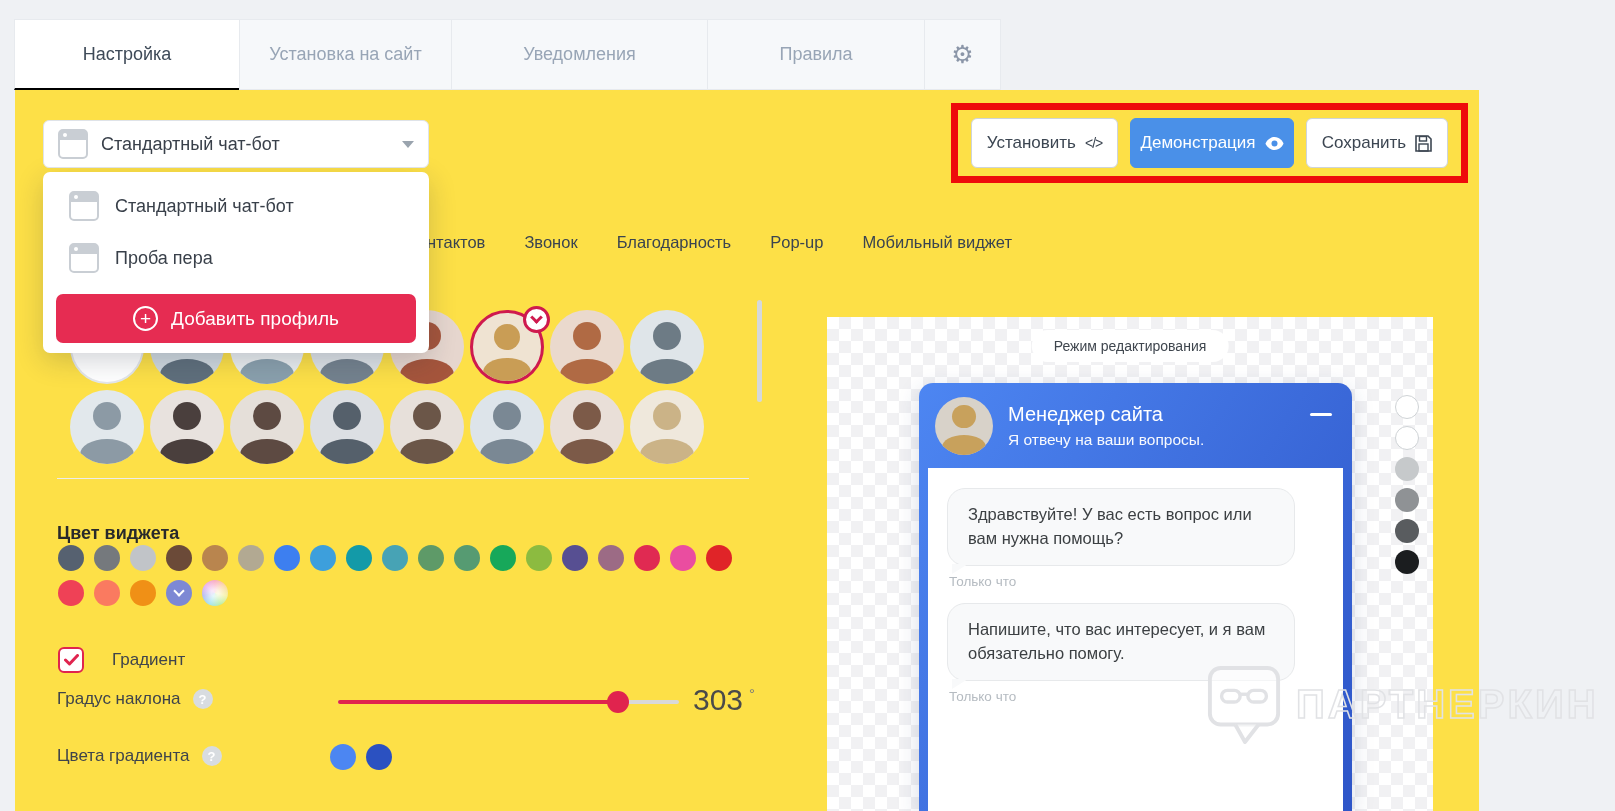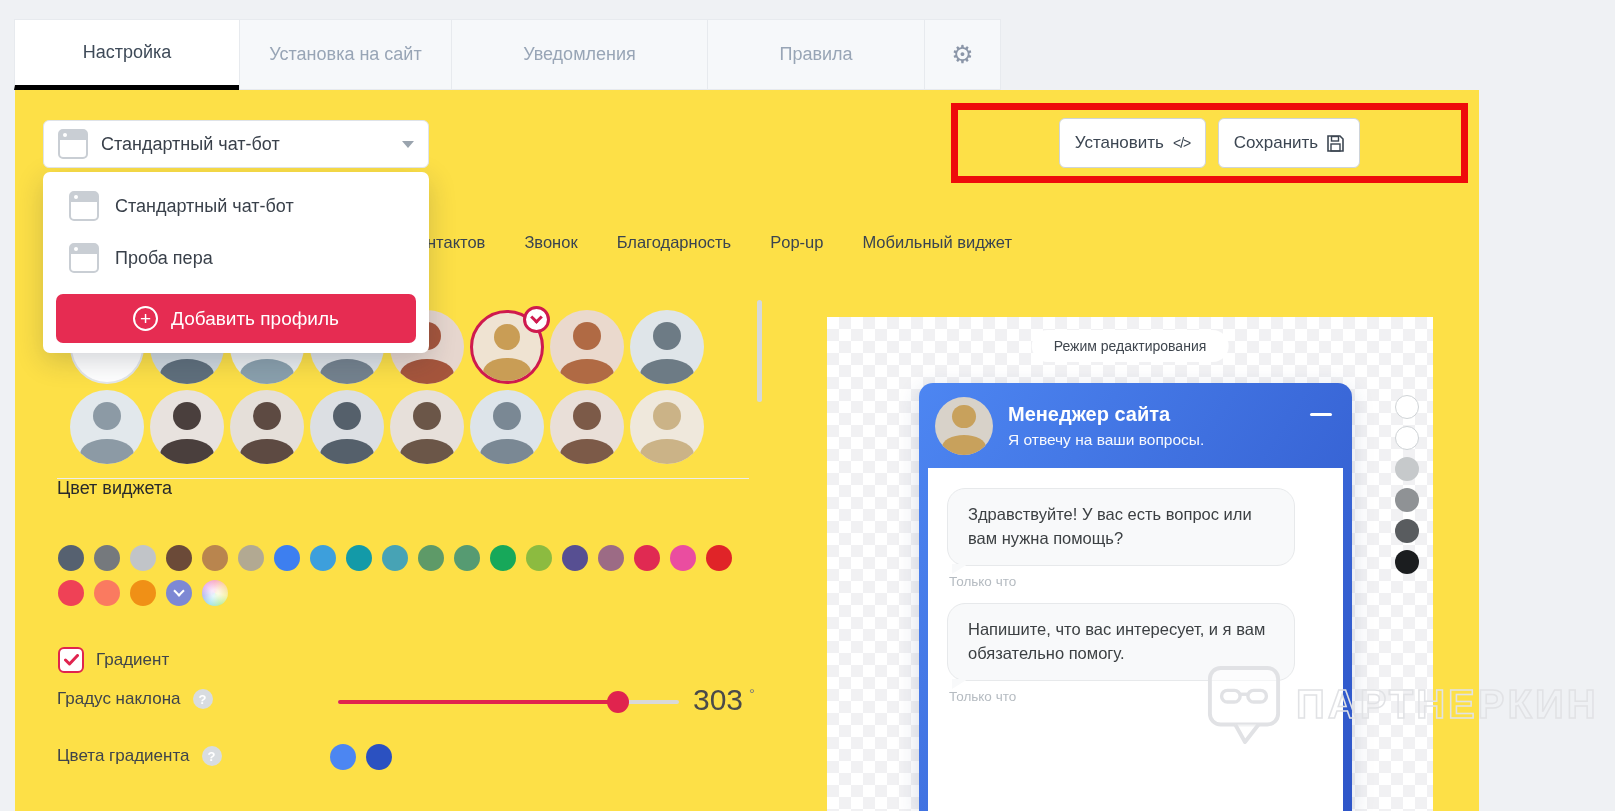--- a/index.html
+++ b/index.html
@@ -4,21 +4,21 @@
 <style>
   * { margin:0; padding:0; box-sizing:border-box; }
   html,body { width:1615px; height:811px; overflow:hidden; }
   body { background:#eff1f4; font-family:"Liberation Sans","DejaVu Sans",sans-serif; position:relative; }
 
   
   .tabs { position:absolute; left:15px; top:19px; display:flex; z-index:5; }
   .tab { height:71px; display:flex; align-items:center; justify-content:center;
          background:#f6f8fa; border:1px solid #e7eaee; margin-left:-1px;
          font-size:18px; color:#98a5b6; cursor:pointer; }
-  .tab.active { background:#fff; border-bottom:5px solid #000000; color:#3e4a58; }
+  .tab.active { background:#fff; border-bottom:2px solid #000000; color:#3e4a58; }
   .tab-gear { width:77px; font-size:25px; color:#8b96a8; }
 
   
   .card { position:absolute; left:15px; top:90px; width:1464px; height:721px; background:#fde047; z-index:1; }
 
   
   .select { position:absolute; left:28px; top:30px; width:386px; height:48px;
             border:1px solid #dfe3e8; border-radius:6px; background:#fff;
             display:flex; align-items:center; padding:0 14px; gap:13px; z-index:20; cursor:pointer; }
   .select-label { font-size:18px; color:#39404a; flex:1; }
@@ -64,33 +64,33 @@
   .avatar-wrap.selected .avatar { width:74px; height:74px; border:3px solid #cf1a4e; }
   .sel-badge { position:absolute; top:-4px; right:-6px; width:27px; height:27px; border-radius:50%;
                background:#fff; border:3px solid #cf1a4e; display:flex; align-items:center; justify-content:center; z-index:4; }
   .chev { width:9px; height:9px; border-right:3px solid #cf1a4e; border-bottom:3px solid #cf1a4e;
           transform:rotate(45deg); margin-top:-4px; }
   .scrollbar { position:absolute; left:742px; top:210px; width:5px; height:102px; background:#d5d8db; border-radius:3px; z-index:3; }
 
   .divider { position:absolute; left:42px; top:388px; width:692px; height:1px; background:#ececec; }
 
   
-  .color-label { position:absolute; left:42px; top:388px; font-size:18px; font-weight:400; color:#28292b; }
+  .color-label { position:absolute; left:42px; top:433px; font-size:18px; font-weight:700; color:#28292b; }
   .swatches { position:absolute; left:43px; display:flex; gap:10px; }
   .swatches.s1 { top:455px; } .swatches.s2 { top:490px; }
   .swatch { width:26px; height:26px; border-radius:50%; flex:none; cursor:pointer;
             display:flex; align-items:center; justify-content:center; }
   .swatch .chev-w { width:8px; height:8px; border-right:2.5px solid #fff; border-bottom:2.5px solid #fff;
                     transform:rotate(45deg); margin-top:-4px; }
   .swatch.rainbow { background:
       radial-gradient(circle at 50% 50%, rgba(255,255,255,.70) 20%, rgba(255,255,255,0) 72%),
       conic-gradient(#f9a8c0,#fbd6a0,#f6f0a0,#b8eda6,#a2e4ef,#b3baf2,#eab2ee,#f9a8c0); }
 
   
-  .grad-check { position:absolute; left:43px; top:557px; display:flex; align-items:center; gap:12px; }
+  .grad-check { position:absolute; left:43px; top:557px; display:flex; align-items:center; gap:28px; }
   .checkbox { width:26px; height:26px; border:2px solid #e0244e; border-radius:6px; background:#fff;
               display:flex; align-items:center; justify-content:center; cursor:pointer; }
   .ctl-label { font-size:17px; color:#3f444b; }
   .angle-label { position:absolute; left:42px; top:599px; display:flex; align-items:center; gap:12px; }
   .help { width:20px; height:20px; border-radius:50%; background:#d8dce0; color:#fff; font-size:13px; font-weight:700;
           display:flex; align-items:center; justify-content:center; cursor:pointer; }
   .slider { position:absolute; left:323px; top:608px; width:341px; height:8px; cursor:pointer; }
   .slider .track { position:absolute; top:2px; left:0; width:100%; height:4px; background:#d9d9d9; border-radius:2px; }
   .slider .fill { position:absolute; top:2px; left:0; height:4px; background:#e0244e; border-radius:2px; }
   .slider .handle { position:absolute; top:-7px; width:22px; height:22px; border-radius:50%; background:#e0244e; }
@@ -110,21 +110,21 @@
   .preview-title { position:absolute; left:50%; top:13px; transform:translateX(-50%);
                    background:rgba(255,255,255,.97); border-radius:18px; padding:8px 22px;
                    font-size:14px; color:#3f464e; white-space:nowrap; }
   .chat-widget { position:absolute; left:92px; top:66px; width:433px; height:428px;
                  border-radius:14px 14px 0 0; box-shadow:0 6px 22px rgba(40,60,120,.18); overflow:hidden; }
   .chat-header { height:85px; display:flex; align-items:center; padding:0 16px; position:relative; }
   .chat-avatar { width:58px; height:58px; border-radius:50%; position:relative; overflow:hidden; flex:none; }
   .chat-avatar .head { position:absolute; top:14%; left:30%; width:40%; height:40%; border-radius:50%; }
   .chat-avatar .bodyshape { position:absolute; bottom:-8%; left:12%; width:76%; height:42%; border-radius:50% 50% 0 0; }
   .chat-head-text { margin-left:15px; }
-  .chat-name { font-size:20px; font-weight:700; color:#fff; }
+  .chat-name { font-size:20px; font-weight:400; color:#fff; }
   .chat-status { font-size:15.5px; color:rgba(255,255,255,.96); margin-top:5px; }
   .minimize { position:absolute; right:20px; top:30px; width:22px; height:3px; background:#fff; border-radius:2px; cursor:pointer; }
   .chat-body { position:absolute; left:9px; right:9px; top:85px; bottom:0; background:#fff; padding:20px 19px; }
   .bubble { position:relative; max-width:348px; background:#f8f9fa; border:1px solid #e7e9eb;
             border-radius:18px; padding:14px 20px; font-size:16.5px; line-height:1.45; color:#3c4043; }
   .bubble::after { content:""; position:absolute; left:4px; bottom:-9px; width:0; height:0;
                    border-top:10px solid #f8f9fa; border-right:16px solid transparent; }
   .msg-time { font-size:13.5px; color:#b5bbc1; margin:8px 0 14px 2px; }
 
   .shade-dots { position:absolute; left:568px; top:78px; display:flex; flex-direction:column; gap:7px; }
@@ -351,20 +351,27 @@
       <div class="gradcolor" style="background: rgb(76, 134, 242);"></div>
       <div class="gradcolor" style="background: rgb(43, 81, 193);"></div>
     </div>
 </div>
 
 <div class="actions">
   <button class="btn btn-light" id="btn-install">
     <span>Установить</span>
     <span class="code-glyph">&lt;/&gt;</span>
   </button>
+  <button class="btn btn-blue" id="btn-demo">
+    <span>Демонстрация</span>
+    <svg width="19" height="13" viewBox="0 0 19 13">
+      <path d="M9.5 0 C4.5 0 1 4.5 0.5 6.5 C1 8.5 4.5 13 9.5 13 C14.5 13 18 8.5 18.5 6.5 C18 4.5 14.5 0 9.5 0 Z" fill="#fff"></path>
+      <circle cx="9.5" cy="6.5" r="3" fill="#4a90e8"></circle>
+    </svg>
+  </button>
   <button class="btn btn-light" id="btn-save">
     <span>Сохранить</span>
     <svg width="17" height="17" viewBox="0 0 17 17">
       <path d="M1 1 h12 l3 3 v12 h-15 Z" fill="none" stroke="#3c4652" stroke-width="1.6"></path>
       <rect x="4" y="9" width="9" height="7" fill="none" stroke="#3c4652" stroke-width="1.4"></rect>
       <rect x="4.5" y="1.5" width="7" height="4.5" fill="none" stroke="#3c4652" stroke-width="1.4"></rect>
     </svg>
   </button>
 </div>
 

